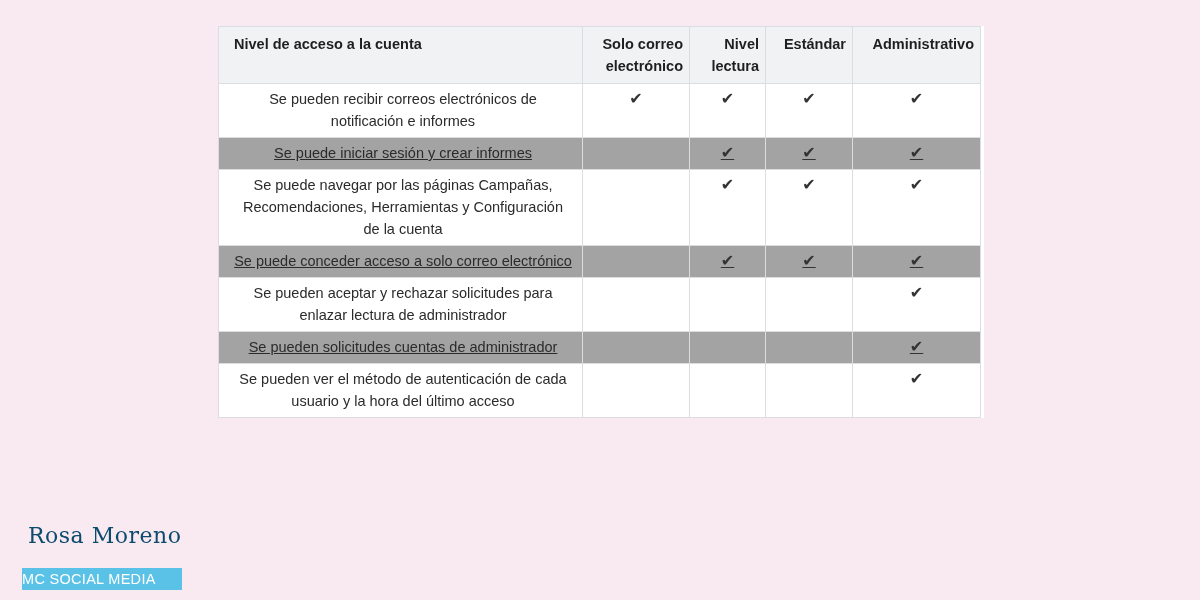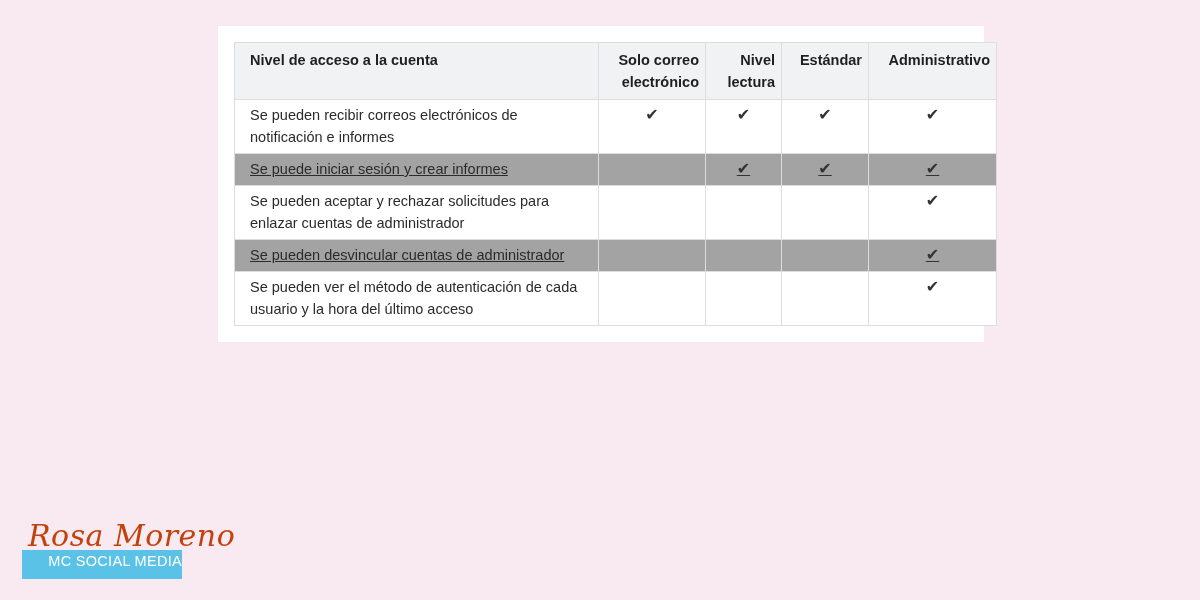--- a/index.html
+++ b/index.html
@@ -7,34 +7,35 @@
     width: 1200px; height: 600px; overflow: hidden;
     background: #f9eaf1;
     position: relative;
     font-family: "Liberation Sans", "DejaVu Sans", sans-serif;
   }
   .table-frame {
     position: absolute;
     left: 218px; top: 26px;
     width: 766px;
     background: #ffffff;
-    padding: 16px;
+    padding: 0;
     box-sizing: border-box;
   }
   table.access-table {
     border-collapse: collapse;
     width: 762px;
     table-layout: fixed;
     font-size: 14.5px;
     color: #2b2b2b;
   }
   table.access-table th, table.access-table td {
     border: 1px solid #dcdde0;
     vertical-align: top;
     line-height: 22px;
+    text-align: center;
   }
   table.access-table th {
     background: #f1f2f4;
     font-weight: bold;
     color: #1f1f1f;
     padding: 6px 6px 6px 6px;
     height: 40px;
     text-align: right;
   }
   table.access-table th.label-col { text-align: left; padding-left: 15px; }
@@ -44,36 +45,35 @@
   tr.row-odd td { background: #ffffff; }
   tr.row-even td { background: #a3a3a3; text-decoration: underline; }
 
   .logo {
     position: absolute;
     left: 22px; top: 524px;
     width: 160px;
   }
   .logo-script {
     font-family: "DejaVu Serif", serif;
-    font-style: italic;
-    color: #c2410c;
-    font-size: 30px;
+    color: #0c4a6e;
+    font-size: 22px;
     letter-spacing: 0.5px;
     line-height: 24px;
     padding-left: 6px;
     white-space: nowrap;
   }
   .logo-bar {
-    margin-top: 2px;
+    margin-top: 20px;
     background: #5bc2e7;
     color: #ffffff;
     font-size: 14.5px;
     line-height: 22px;
-    height: 29px;
-    text-align: right;
+    height: 22px;
+    text-align: left;
     width: 160px;
     letter-spacing: 0.3px;
   }
 </style>
 </head>
 <body>
 
 <div class="table-frame">
   <table class="access-table">
     <colgroup>
@@ -101,28 +101,42 @@
         <td class="mark-cell">✔</td>
       </tr>
       <tr class="row-even">
         <td class="label-cell">Se puede iniciar sesión y crear informes</td>
         <td class="mark-cell"></td>
         <td class="mark-cell">✔</td>
         <td class="mark-cell">✔</td>
         <td class="mark-cell">✔</td>
       </tr>
       <tr class="row-odd">
-        <td class="label-cell">Se pueden aceptar y rechazar solicitudes para enlazar cuentas de administrador</td>
+        <td class="label-cell">Se puede navegar por las páginas Campañas, Recomendaciones, Herramientas y Configuración de la cuenta</td>
+        <td class="mark-cell"></td>
+        <td class="mark-cell">✔</td>
+        <td class="mark-cell">✔</td>
+        <td class="mark-cell">✔</td>
+      </tr>
+      <tr class="row-even">
+        <td class="label-cell">Se puede conceder acceso a solo correo electrónico</td>
+        <td class="mark-cell"></td>
+        <td class="mark-cell">✔</td>
+        <td class="mark-cell">✔</td>
+        <td class="mark-cell">✔</td>
+      </tr>
+      <tr class="row-odd">
+        <td class="label-cell">Se pueden aceptar y rechazar solicitudes para enlazar lectura de administrador</td>
         <td class="mark-cell"></td>
         <td class="mark-cell"></td>
         <td class="mark-cell"></td>
         <td class="mark-cell">✔</td>
       </tr>
       <tr class="row-even">
-        <td class="label-cell">Se pueden desvincular cuentas de administrador</td>
+        <td class="label-cell">Se pueden solicitudes cuentas de administrador</td>
         <td class="mark-cell"></td>
         <td class="mark-cell"></td>
         <td class="mark-cell"></td>
         <td class="mark-cell">✔</td>
       </tr>
       <tr class="row-odd">
         <td class="label-cell">Se pueden ver el método de autenticación de cada usuario y la hora del último acceso</td>
         <td class="mark-cell"></td>
         <td class="mark-cell"></td>
         <td class="mark-cell"></td>

